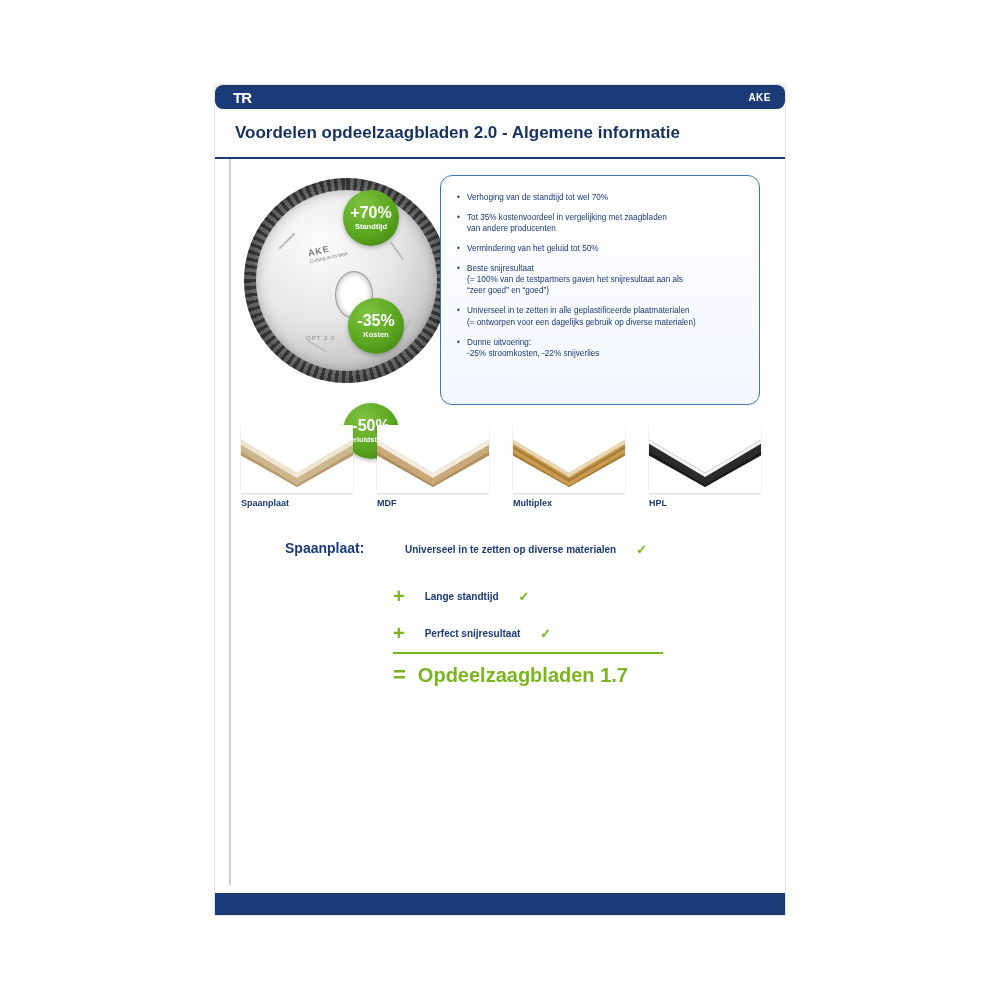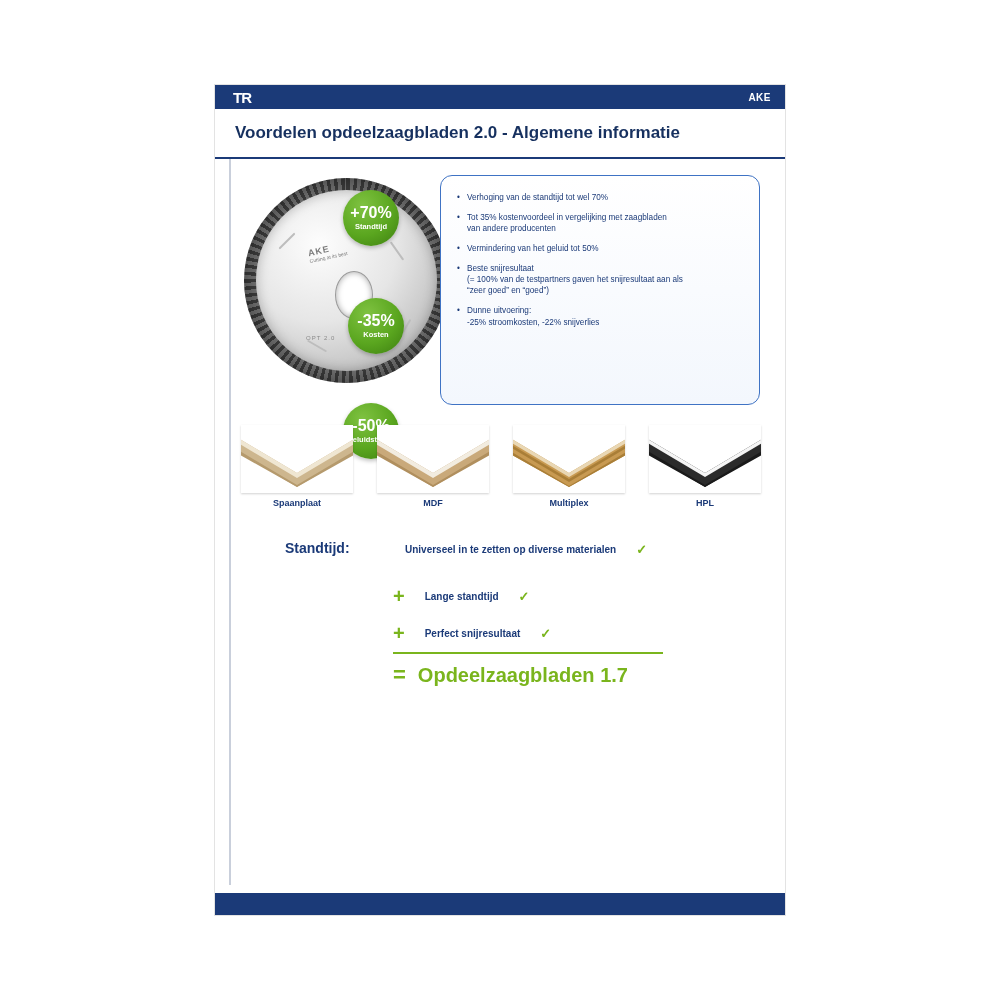--- a/index.html
+++ b/index.html
@@ -23,20 +23,21 @@
 
   
   .header-bar {
     position: absolute;
     left: 0; top: 0;
     width: 570px; height: 24px;
     background: #1b3a78;
     display: flex;
     align-items: center;
     justify-content: space-between;
+    border-radius: 8px;
   }
   .logo-box {
     margin-left: 12px;
     width: 30px; height: 20px;
     display: flex; align-items: center; justify-content: center;
     color: #ffffff;
     font-size: 15px;
     font-weight: bold;
     letter-spacing: -1px;
   }
@@ -188,21 +189,20 @@
     overflow: hidden;
     box-shadow: 0 1px 2px rgba(0,0,0,0.18);
   }
   .swatch .chev {
     position: absolute;
     left: -15px; top: 6px;
     width: 142px; height: 56px;
   }
   .mat-label {
     margin-top: 5px;
-    text-align: center;
     font-size: 9px;
     font-weight: bold;
     color: #1b3a78;
   }
 
   
   .conclusion {
     position: absolute;
     left: 70px; top: 455px;
     width: 470px;
@@ -312,20 +312,24 @@
     </div>
     <div class="benefit-item">
       <span>Vermindering van het geluid tot 50%</span>
     </div>
     <div class="benefit-item">
       <span>Beste snijresultaat</span>
       <span>(= 100% van de testpartners gaven het snijresultaat aan als</span>
       <span>“zeer goed” en “goed”)</span>
     </div>
     <div class="benefit-item">
+      <span>Universeel in te zetten in alle geplastificeerde plaatmaterialen</span>
+      <span>(= ontworpen voor een dagelijks gebruik op diverse materialen)</span>
+    </div>
+    <div class="benefit-item">
       <span>Dunne uitvoering:</span>
       <span>-25% stroomkosten, -22% snijverlies</span>
     </div>
   </div>
 
   <div class="materials">
     <div class="material">
       <div class="swatch">
         <svg class="chev" viewBox="0 0 142 56">
           <polygon points="0,0 71,42 142,0 142,14 71,56 0,14" fill="#cdb68e"></polygon>
@@ -362,21 +366,21 @@
           <polygon points="0,0 71,42 142,0 142,14 71,56 0,14" fill="#2b2b2b"></polygon>
           <polygon points="0,0 71,42 142,0 142,4 71,46 0,4" fill="#f5f5f5"></polygon>
           <polygon points="0,12 71,54 142,12 142,16 71,56 0,16" fill="#1a1a1a"></polygon>
         </svg>
       </div>
       <div class="mat-label">HPL</div>
     </div>
   </div>
 
   <div class="conclusion">
-    <div class="concl-title">Standtijd:</div>
+    <div class="concl-title">Spaanplaat:</div>
 
     <div class="concl-line" id="concl-0">
       <span>Universeel in te zetten op diverse materialen</span>
       <span class="check">✓</span>
     </div>
 
     <div class="concl-line" id="concl-1">
       <span class="plus">+</span>
       <span>Lange standtijd</span>
       <span class="check">✓</span>

